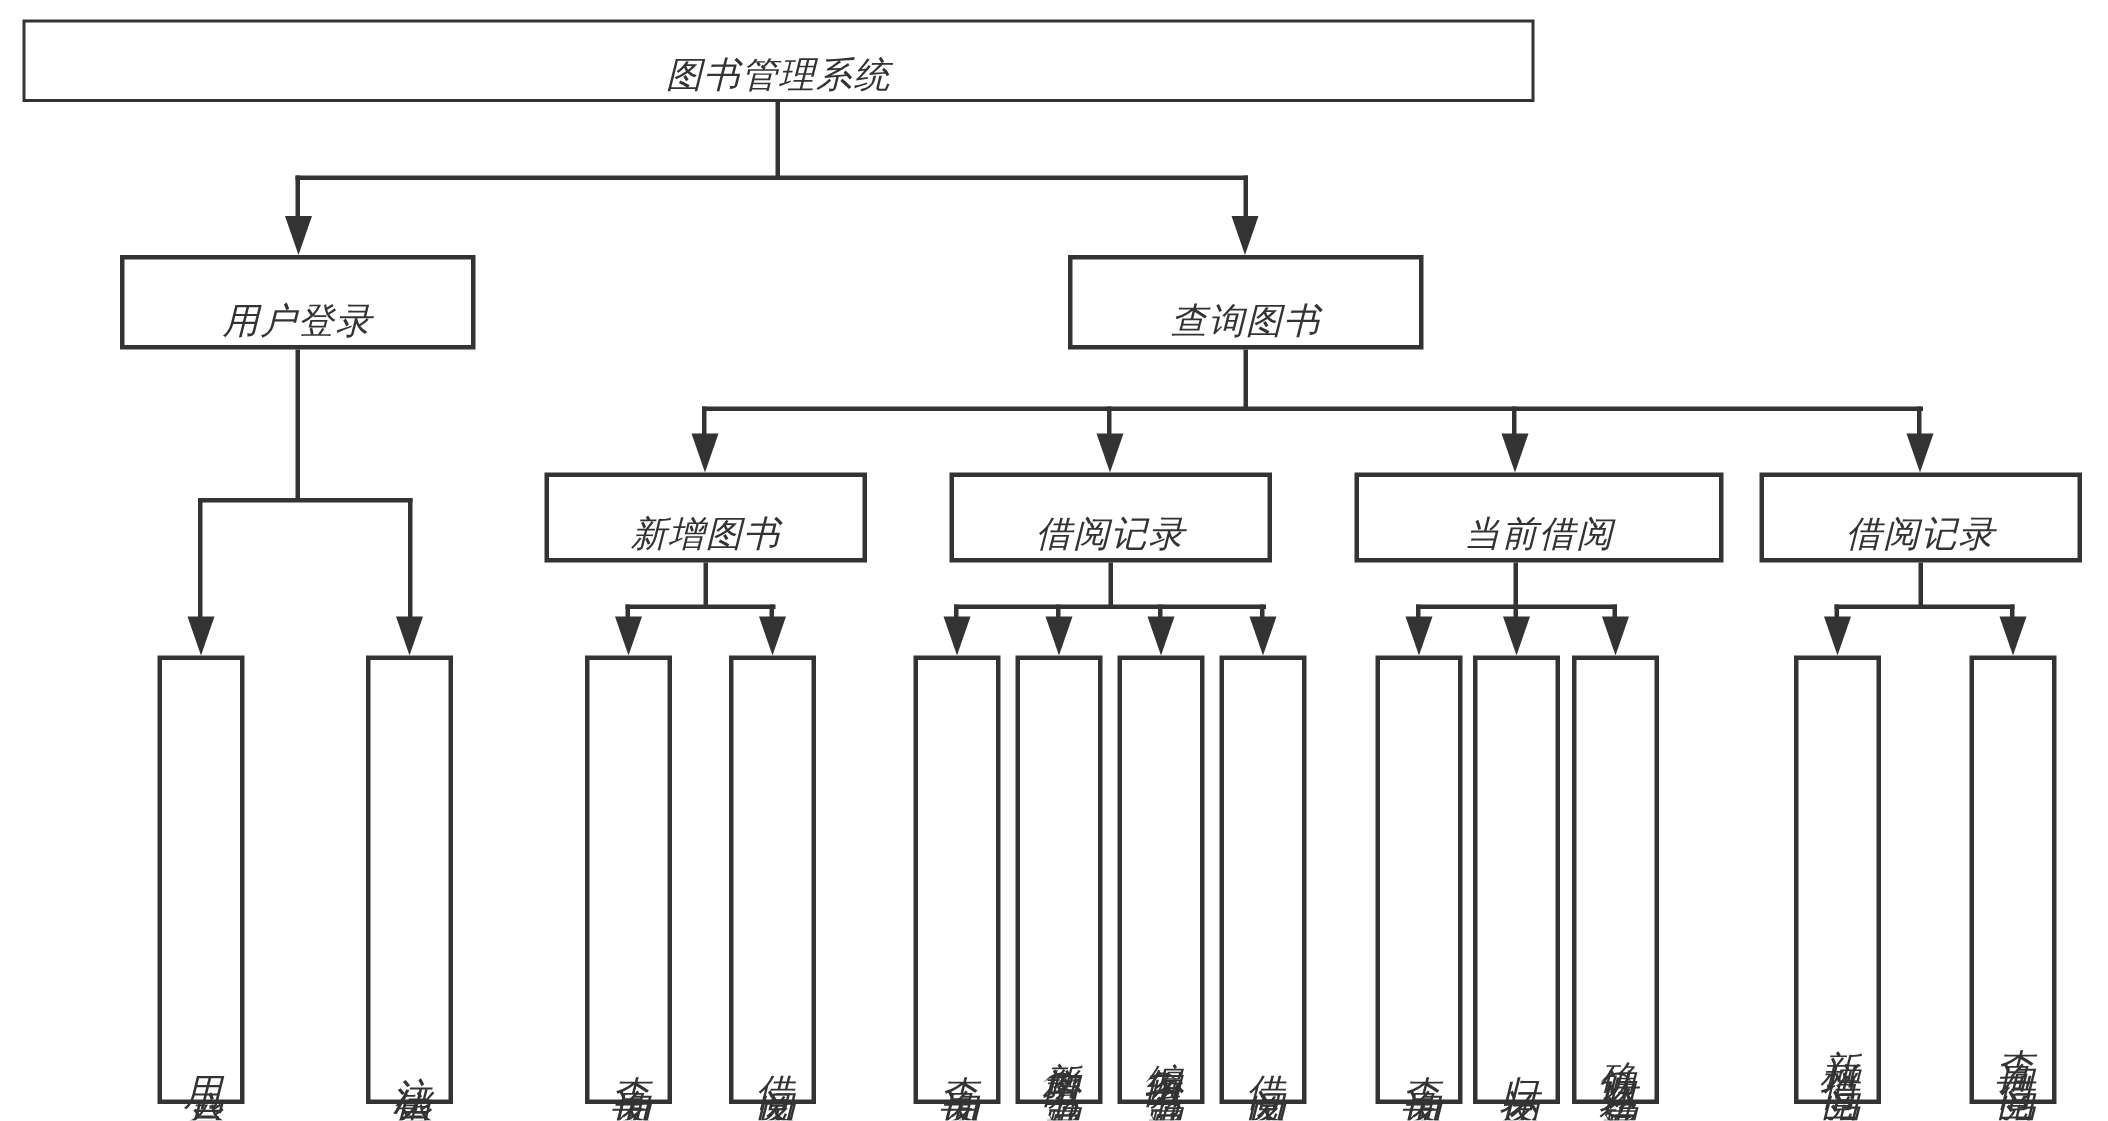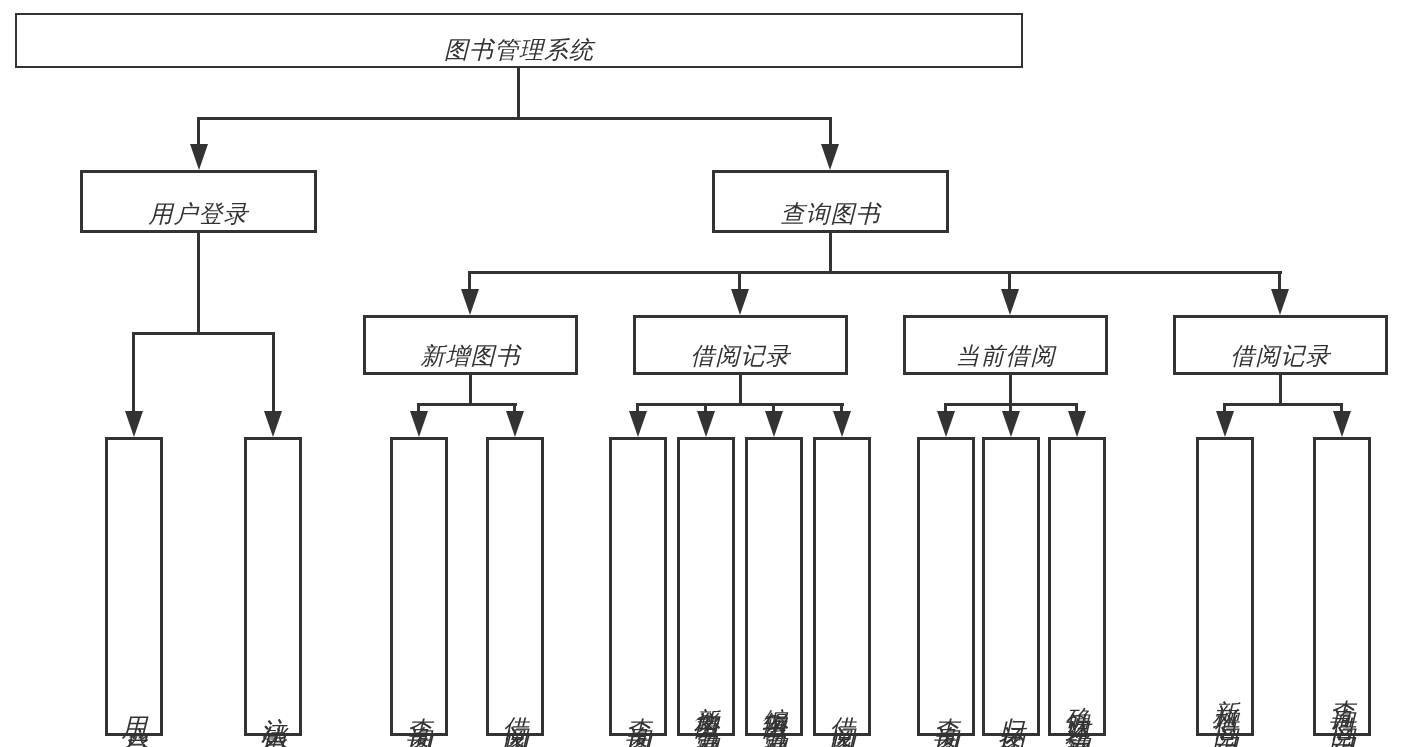--- a/index.html
+++ b/index.html
@@ -82,21 +82,21 @@
   <div class="arw" style="left:1001px;top:289px;"></div>
   <div class="vline" style="left:1278px;top:271px;height:22px;"></div>
   <div class="arw" style="left:1271px;top:289px;"></div>
 
   <div class="box" style="left:363px;top:315px;width:215px;height:60px;">
     <span class="hlabel">新增图书</span>
   </div>
   <div class="box" style="left:633px;top:315px;width:215px;height:60px;">
     <span class="hlabel">借阅记录</span>
   </div>
-  <div class="box" style="left:903px;top:315px;width:205px;height:60px;">
+  <div class="box" style="left:903px;top:315px;width:246px;height:60px;">
     <span class="hlabel">当前借阅</span>
   </div>
   <div class="box" style="left:1173px;top:315px;width:215px;height:60px;">
     <span class="hlabel">借阅记录</span>
   </div>
 
   <div class="vline" style="left:469px;top:375px;height:30px;"></div>
   <div class="hline" style="left:417px;top:403px;width:100px;"></div>
   <div class="vline" style="left:417px;top:403px;height:13px;"></div>
   <div class="arw" style="left:410px;top:411px;"></div>

